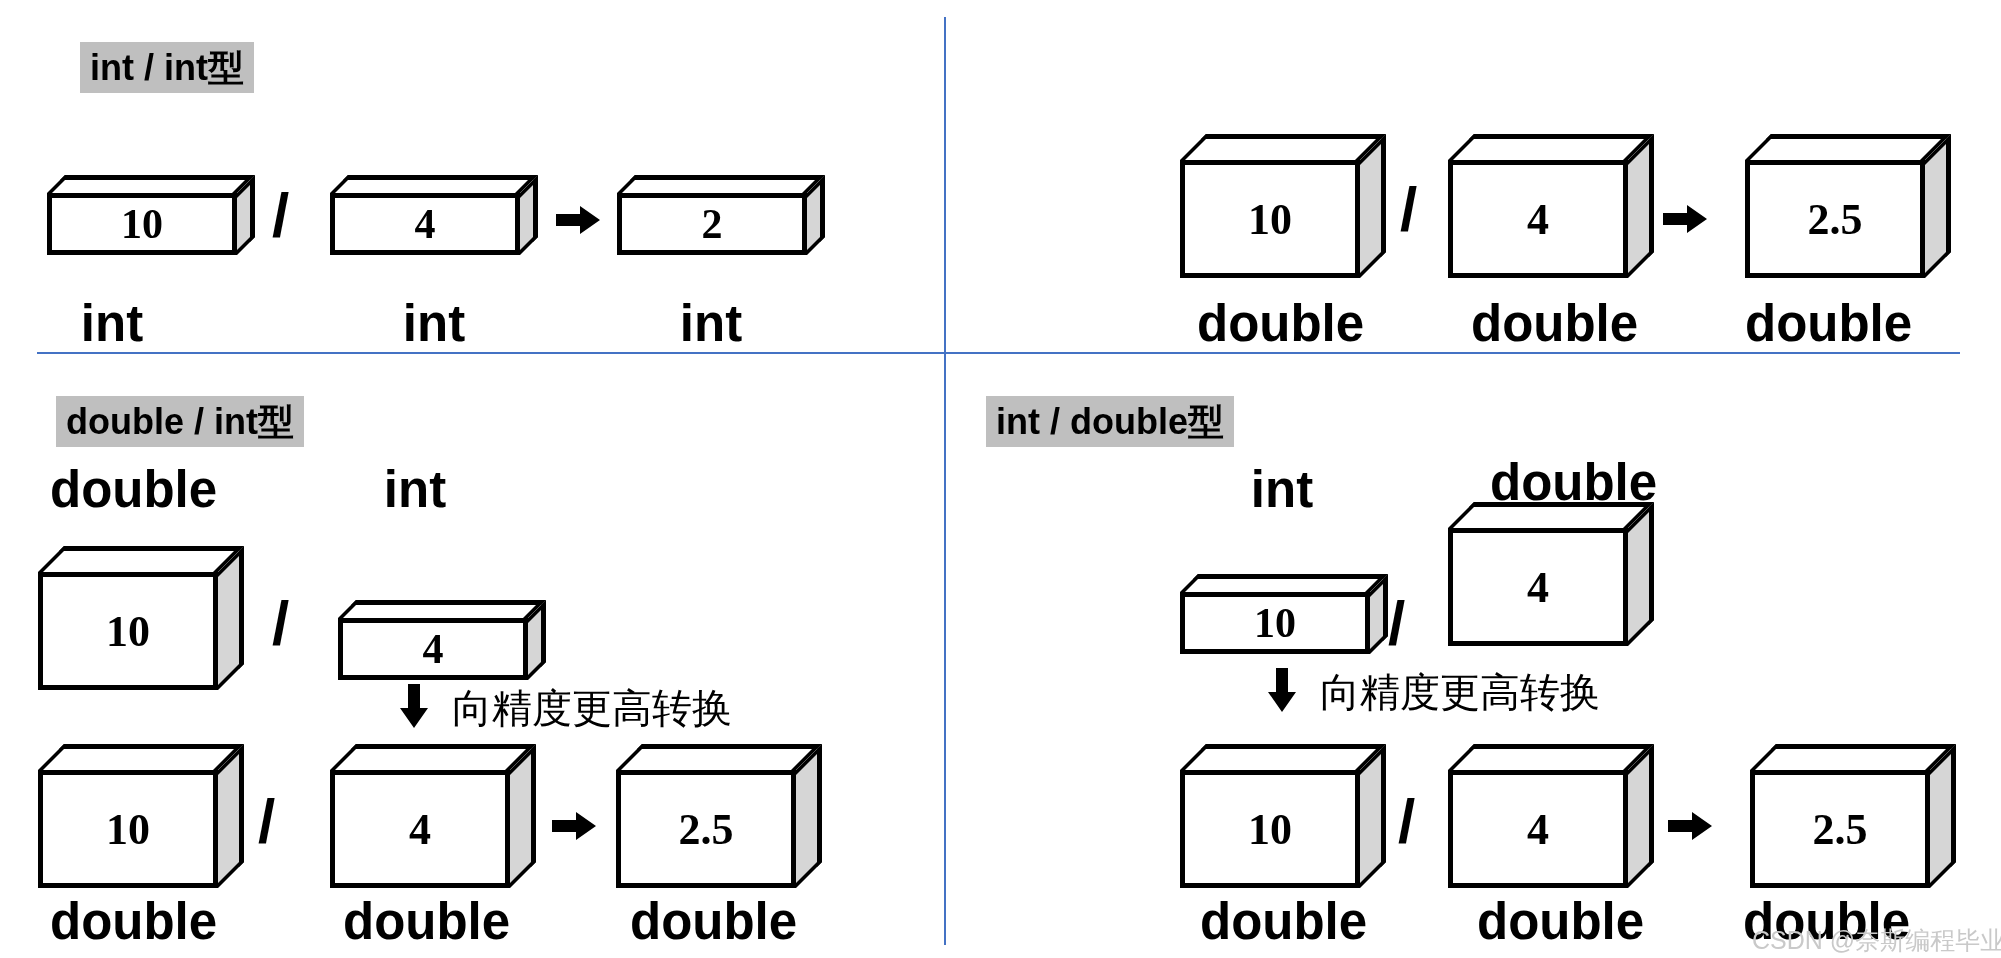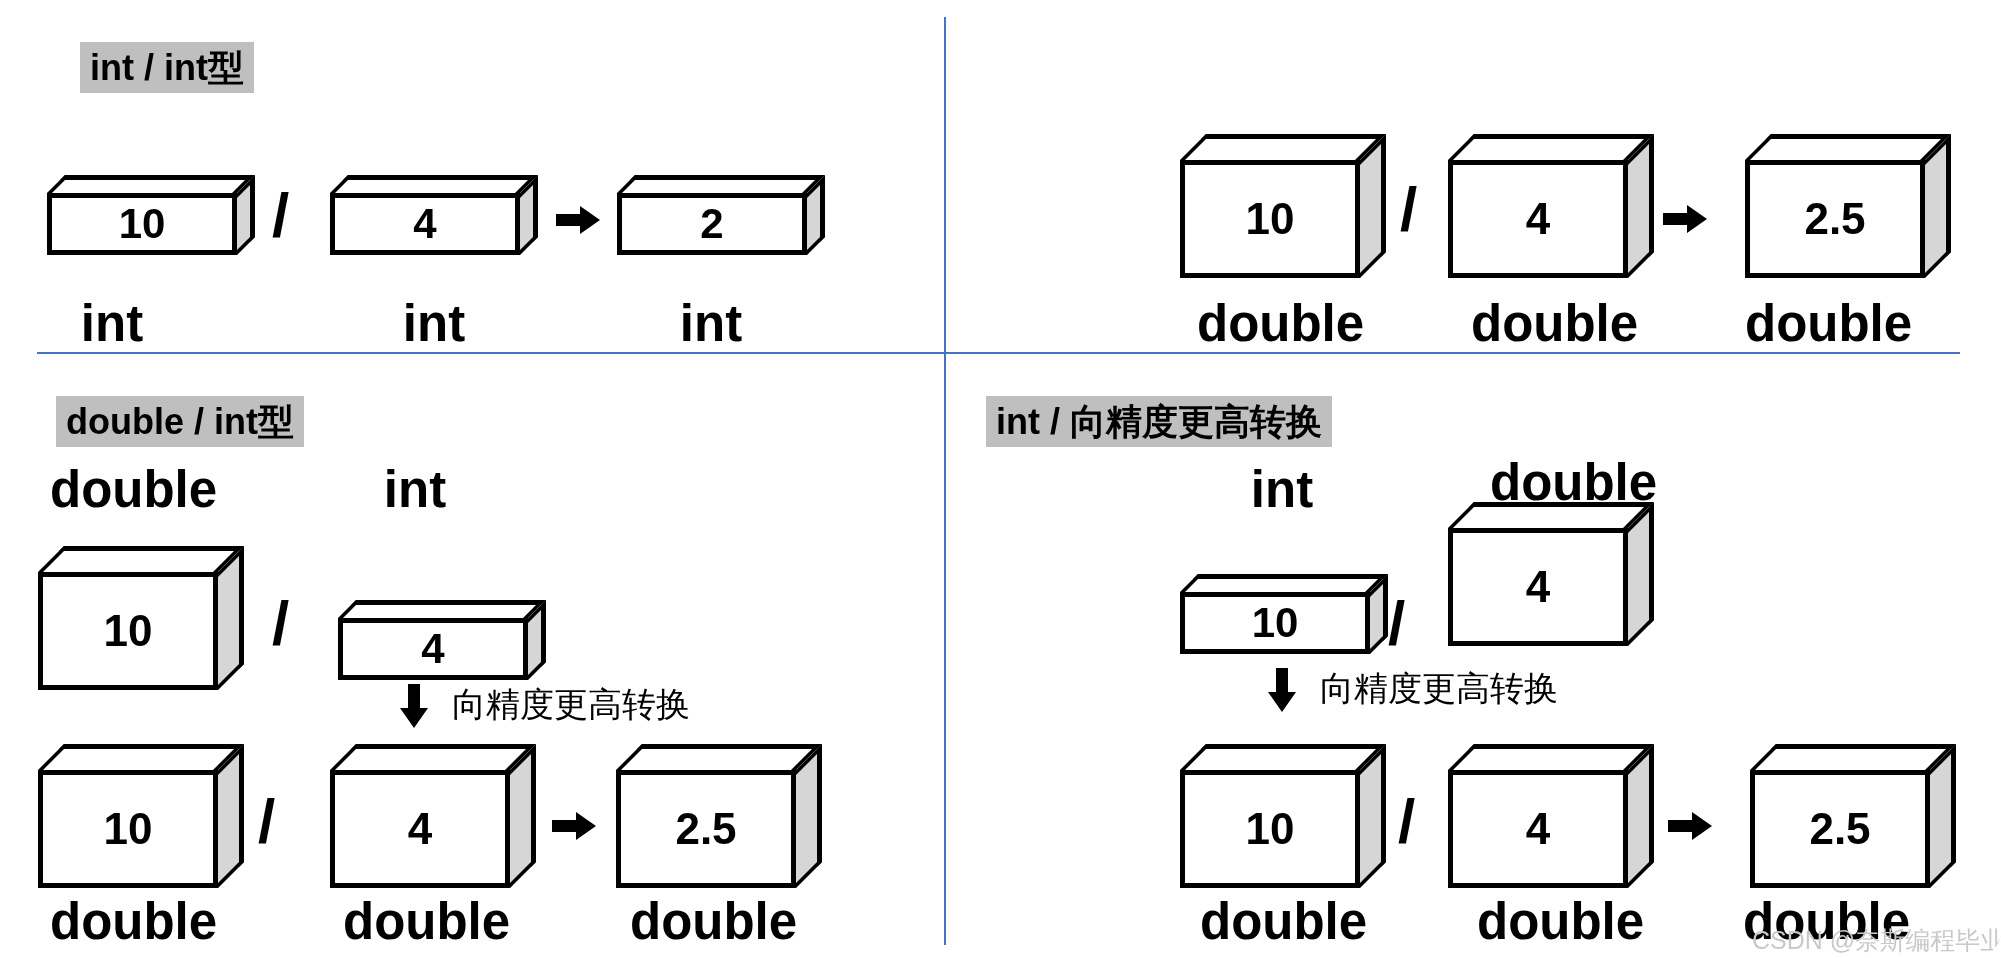--- a/index.html
+++ b/index.html
@@ -1,29 +1,29 @@
 <!DOCTYPE html>
 <html><head>
 <meta charset="utf-8">
 <style>
   html,body{margin:0;padding:0;background:#fff;}
   #canvas{
     position:relative;width:2001px;height:958px;background:#fff;overflow:hidden;
-    font-family:"Liberation Sans","DejaVu Sans",sans-serif;color:#000;border-radius:27px;
+    font-family:"Liberation Sans","DejaVu Sans",sans-serif;color:#000;
   }
   .vline{position:absolute;left:944px;top:17px;width:2px;height:928px;background:#4472c4;}
   .hline{position:absolute;left:37px;top:352px;width:1923px;height:2px;background:#4472c4;}
 
   .title{
     position:absolute;background:#bfbfbf;font-weight:bold;font-size:36px;line-height:1.15;
     padding:5px 10px;white-space:nowrap;
   }
 
   
-  .box{position:absolute;}
+  .box{position:absolute;font-family:Liberation Serif, serif;}
   .box .front{
     position:absolute;box-sizing:border-box;background:#fff;border:5px solid #000;
     display:flex;align-items:center;justify-content:center;font-weight:bold;
   }
   .box .topf{
     position:absolute;box-sizing:border-box;background:#fff;border:5px solid #000;border-bottom:none;
     transform:skewX(-45deg);transform-origin:0 100%;
   }
   .box .sidef{
     position:absolute;box-sizing:border-box;background:#d6d6d6;border:5px solid #000;border-left:none;
@@ -36,21 +36,21 @@
 
   .box.dbl{width:206px;height:144px;}
   .box.dbl .front{left:0;top:26px;width:180px;height:118px;font-size:44px;}
   .box.dbl .topf{left:0;top:0;width:180px;height:26px;}
   .box.dbl .sidef{left:180px;top:26px;width:26px;height:118px;}
 
   .slash{position:absolute;font-weight:bold;font-size:62px;line-height:1;}
   .lbl{position:absolute;width:160px;text-align:center;font-weight:bold;font-size:51px;line-height:1.1;white-space:nowrap;}
   .arrow{position:absolute;}
   .arrow svg{display:block;}
-  .note{position:absolute;font-size:34px;line-height:1.1;white-space:nowrap;}
+  .note{position:absolute;font-size:40px;line-height:1.1;white-space:nowrap;}
   .watermark{position:absolute;left:1752px;top:924px;font-size:25px;color:#c9c9c9;white-space:nowrap;}
 </style>
 </head>
 <body>
 
 <div id="canvas">
 
   <div class="vline"></div>
   <div class="hline"></div>
 
@@ -171,21 +171,21 @@
     <div class="topf"></div>
     <div class="sidef"></div>
     <div class="front">
         <span>2.5</span>
       </div>
   </div>
   <div class="lbl" style="left:50px;top:894px">double</div>
   <div class="lbl" style="left:343px;top:894px">double</div>
   <div class="lbl" style="left:630px;top:894px">double</div>
 
-  <div class="title" style="left:986px;top:396px">int / 向精度更高转换</div>
+  <div class="title" style="left:986px;top:396px">int / double型</div>
 
   <div class="lbl" style="left:1202px;top:462px">int</div>
   <div class="lbl" style="left:1490px;top:455px">double</div>
 
   <div class="box int" style="left:1180px;top:574px">
     <div class="topf"></div>
     <div class="sidef"></div>
     <div class="front">
         <span>10</span>
       </div>

